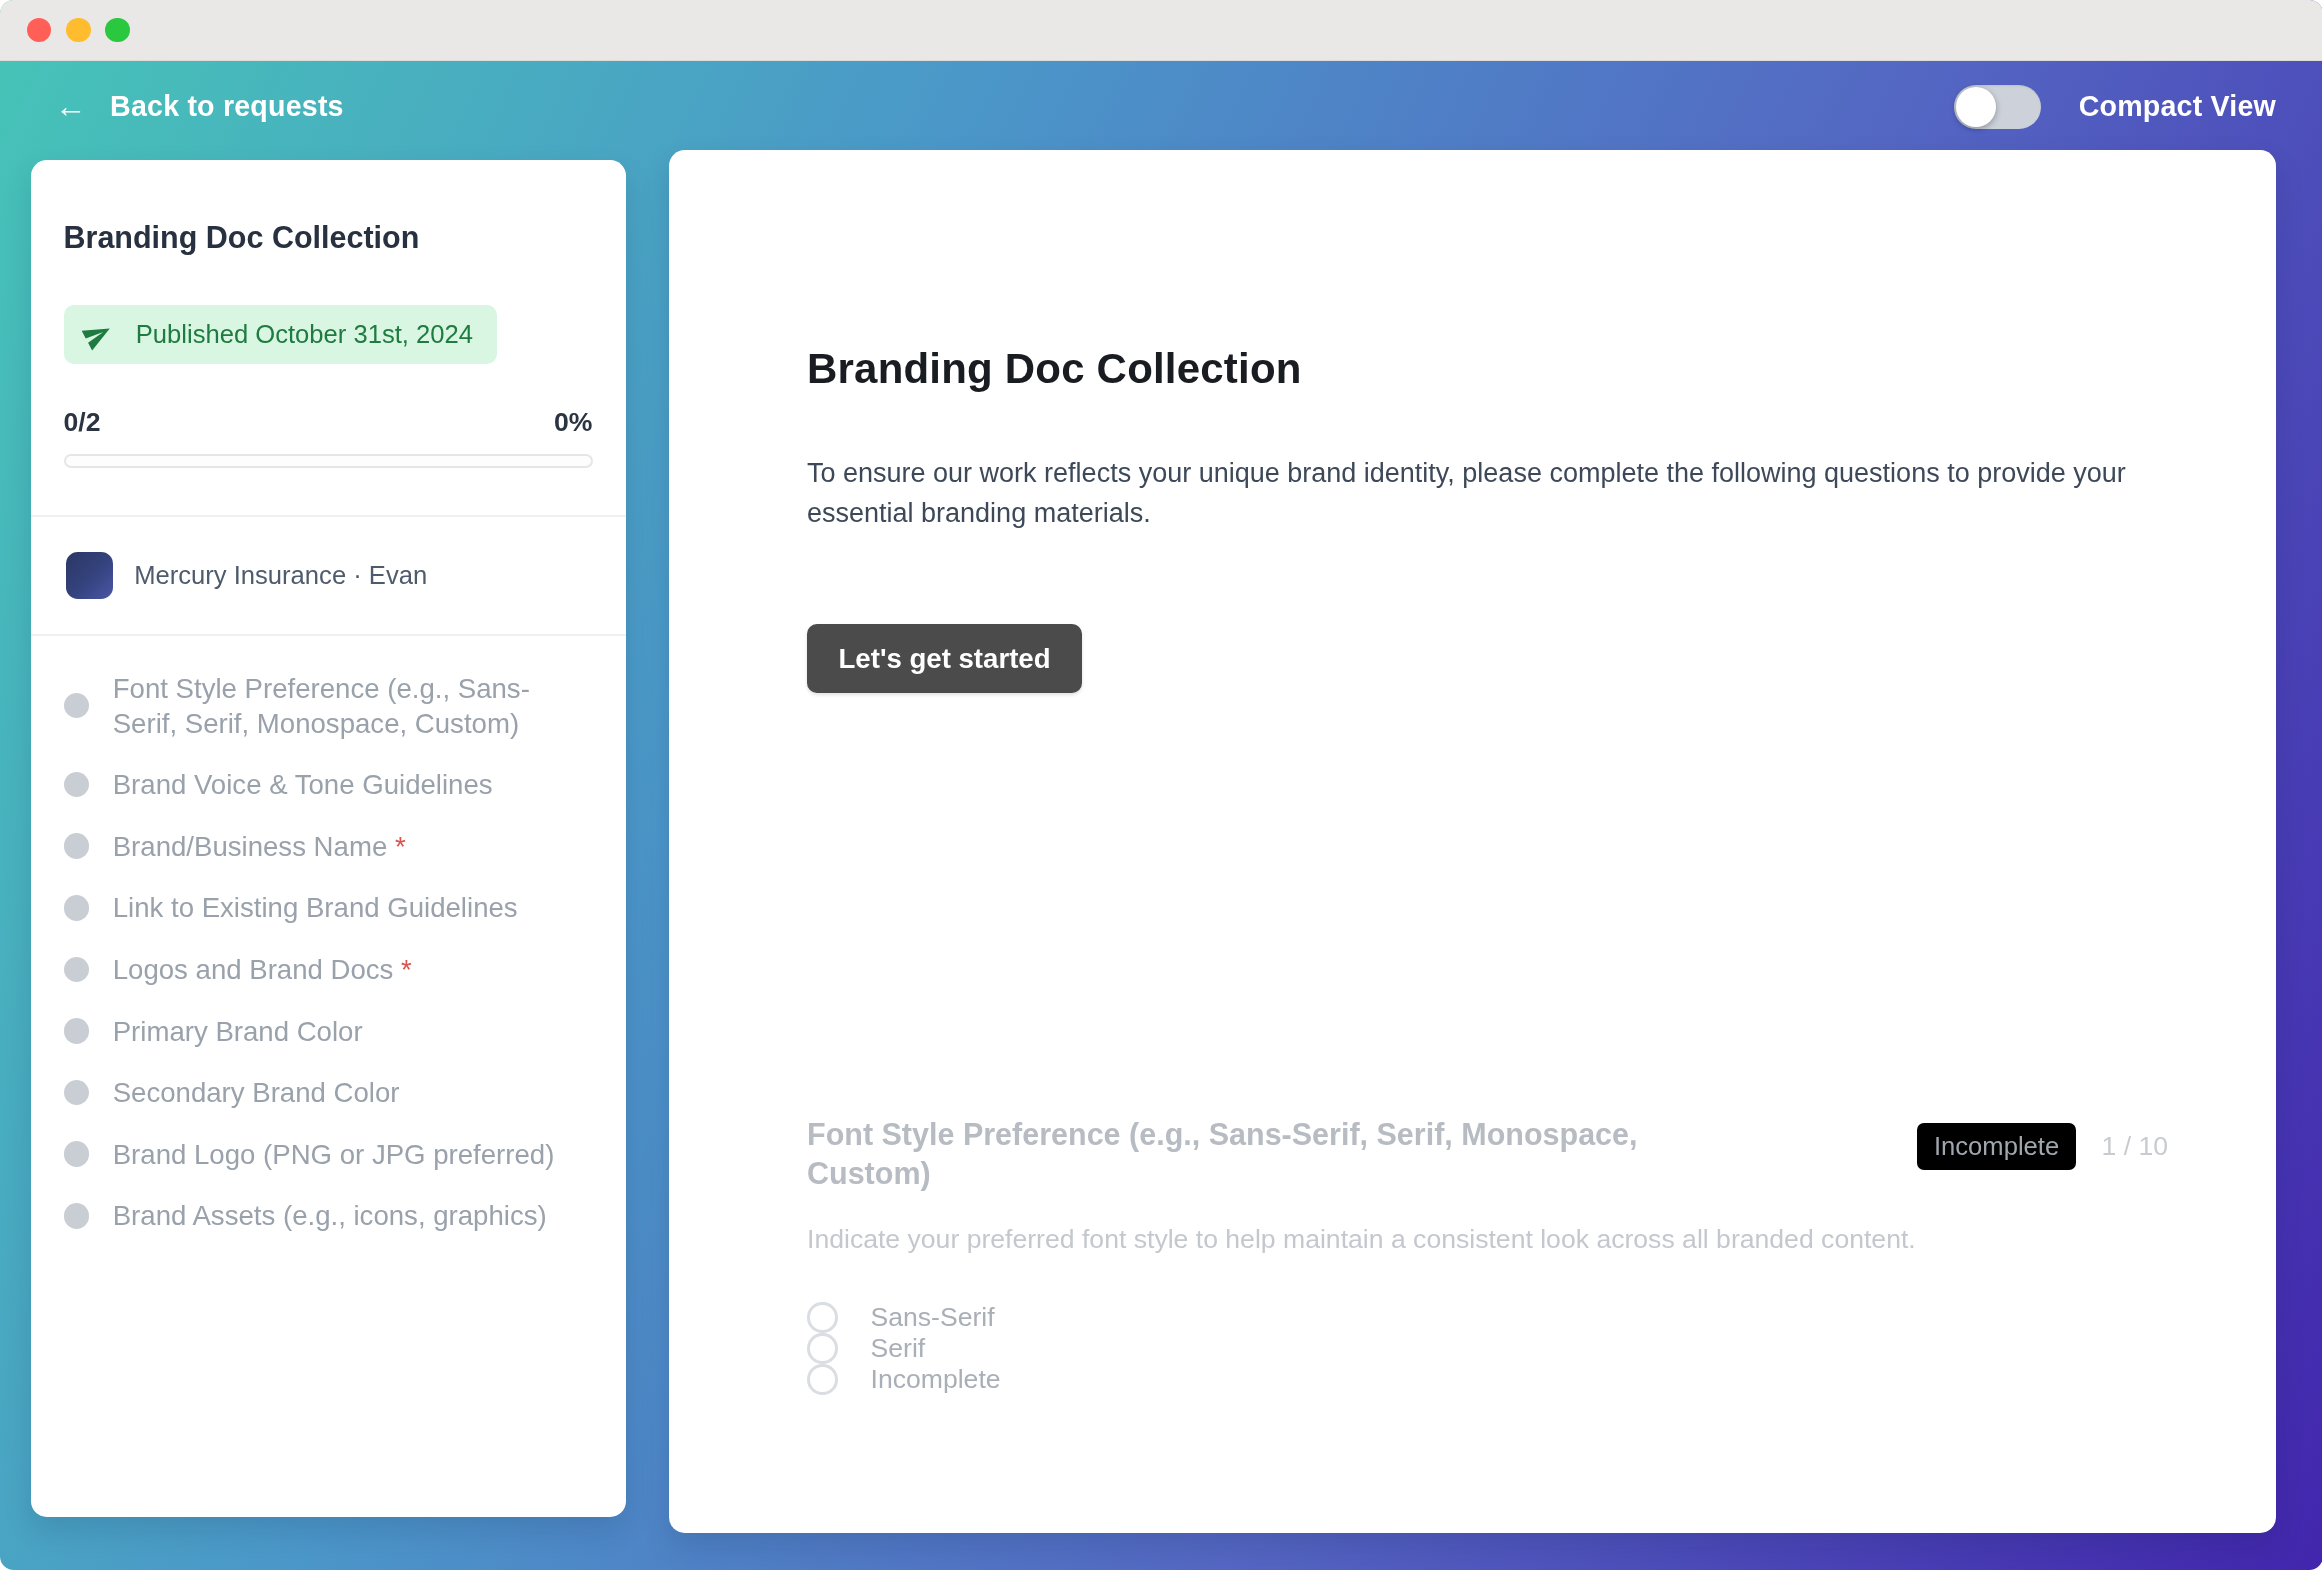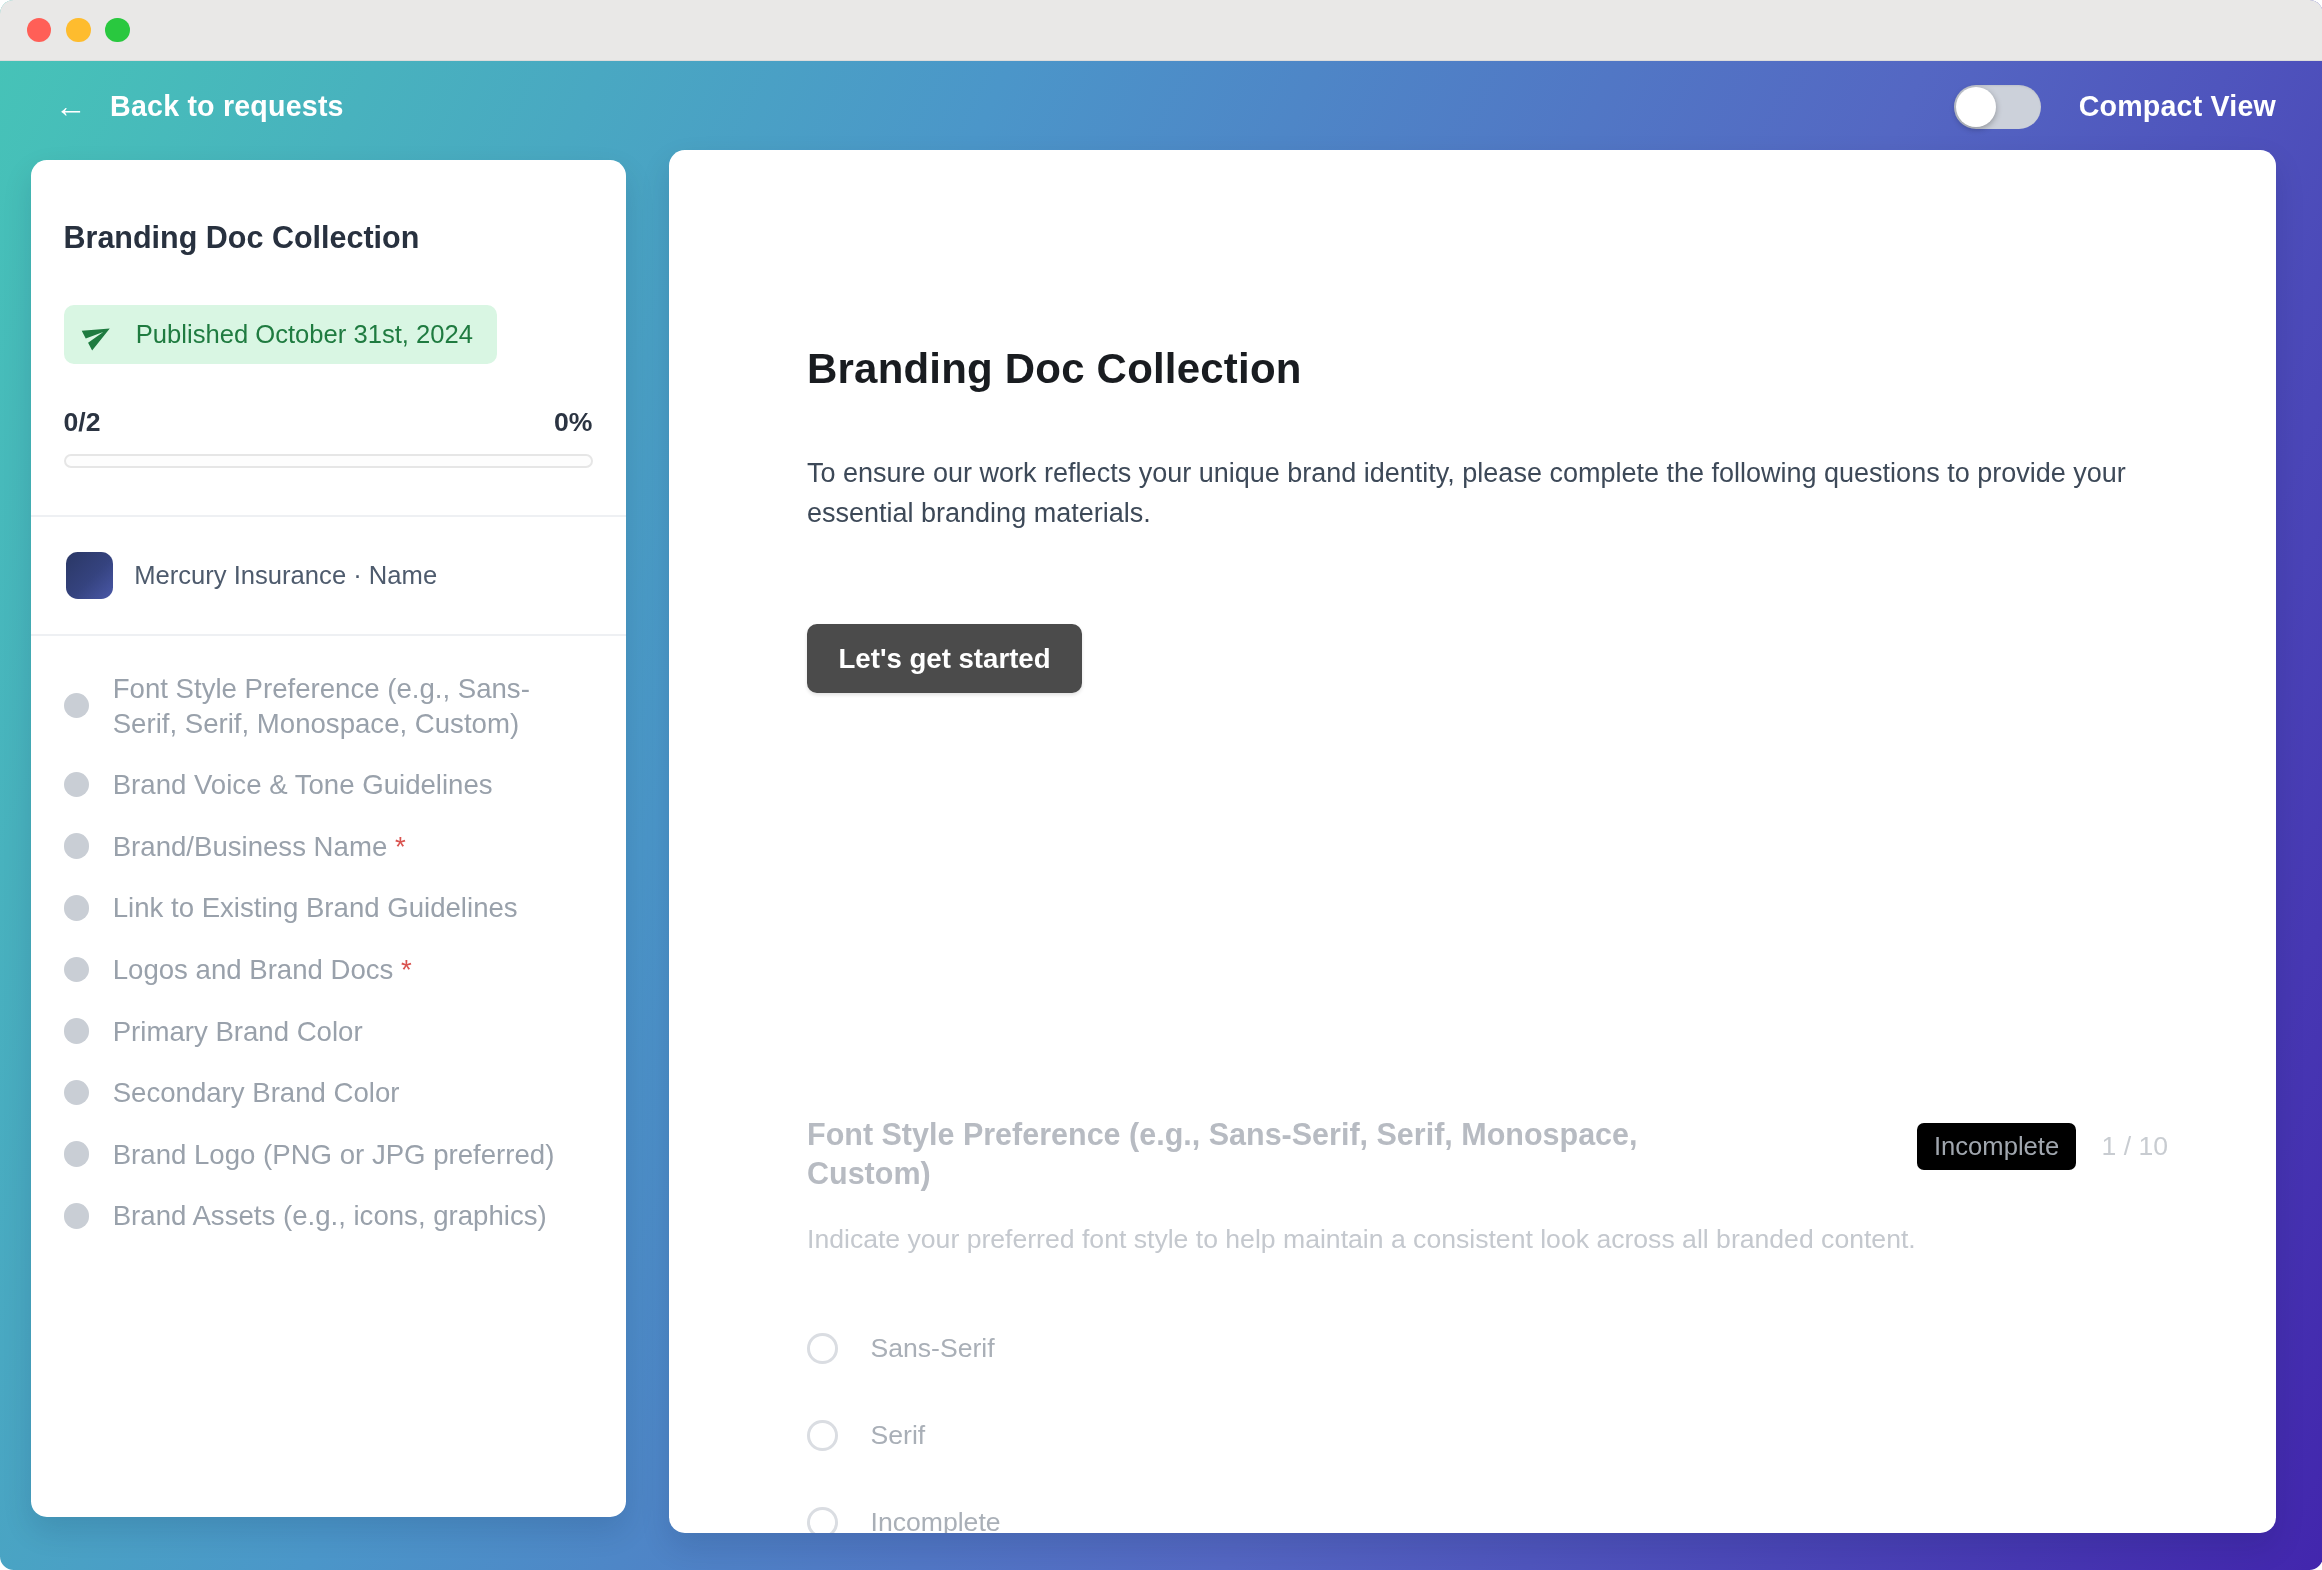--- a/index.html
+++ b/index.html
@@ -84,21 +84,21 @@
   }
 
   
   .preview{margin-top:422px;}
   .preview-head{display:flex;justify-content:space-between;align-items:flex-start;}
   .preview-head h3{margin:0;font-size:30.5px;line-height:39px;font-weight:bold;color:#b7bbc2;max-width:936px;}
   .meta{display:flex;align-items:center;gap:25.6px;margin-top:7.9px;flex:0 0 auto;}
   .status{background:#000000;color:#a0a6ae;font-size:25.6px;padding:8.9px 16.7px;border-radius:6.9px;}
   .pos{color:#c8ccd1;font-size:26.6px;}
   .preview-desc{margin:27.6px 0 0;font-size:26.6px;line-height:37px;color:#c4c8ce;}
-  .options{margin-top:75px;display:flex;flex-direction:column;gap:56px;}
+  .options{margin-top:44px;display:flex;flex-direction:column;}
   .option{display:flex;align-items:center;gap:33px;cursor:pointer;}
   .radio{width:30.5px;height:30.5px;border-radius:50%;border:3px solid #dadde2;background:#fff;flex:0 0 auto;}
   .option-label{font-size:26.6px;color:#a9afb7;}
 </style>
 </head>
 <body>
 
 <div class="window">
 
   <div class="titlebar">
@@ -135,21 +135,21 @@
       <span>0%</span>
     </div>
     <div class="progress-track">
       <div class="progress-fill" style="width: 0%;"></div>
     </div>
 
     <div class="divider"></div>
 
     <div class="client-row">
       <div class="avatar"></div>
-      <span class="client-name">Mercury Insurance · Name</span>
+      <span class="client-name">Mercury Insurance · Evan</span>
     </div>
 
     <div class="divider client-divider"></div>
 
     <ul class="questions">
 
         <li class="q-item">
           <span class="dot"></span>
           <span class="q-label"><span>Font Style Preference (e.g., Sans-Serif, Serif, Monospace, Custom)</span></span>
         </li>

